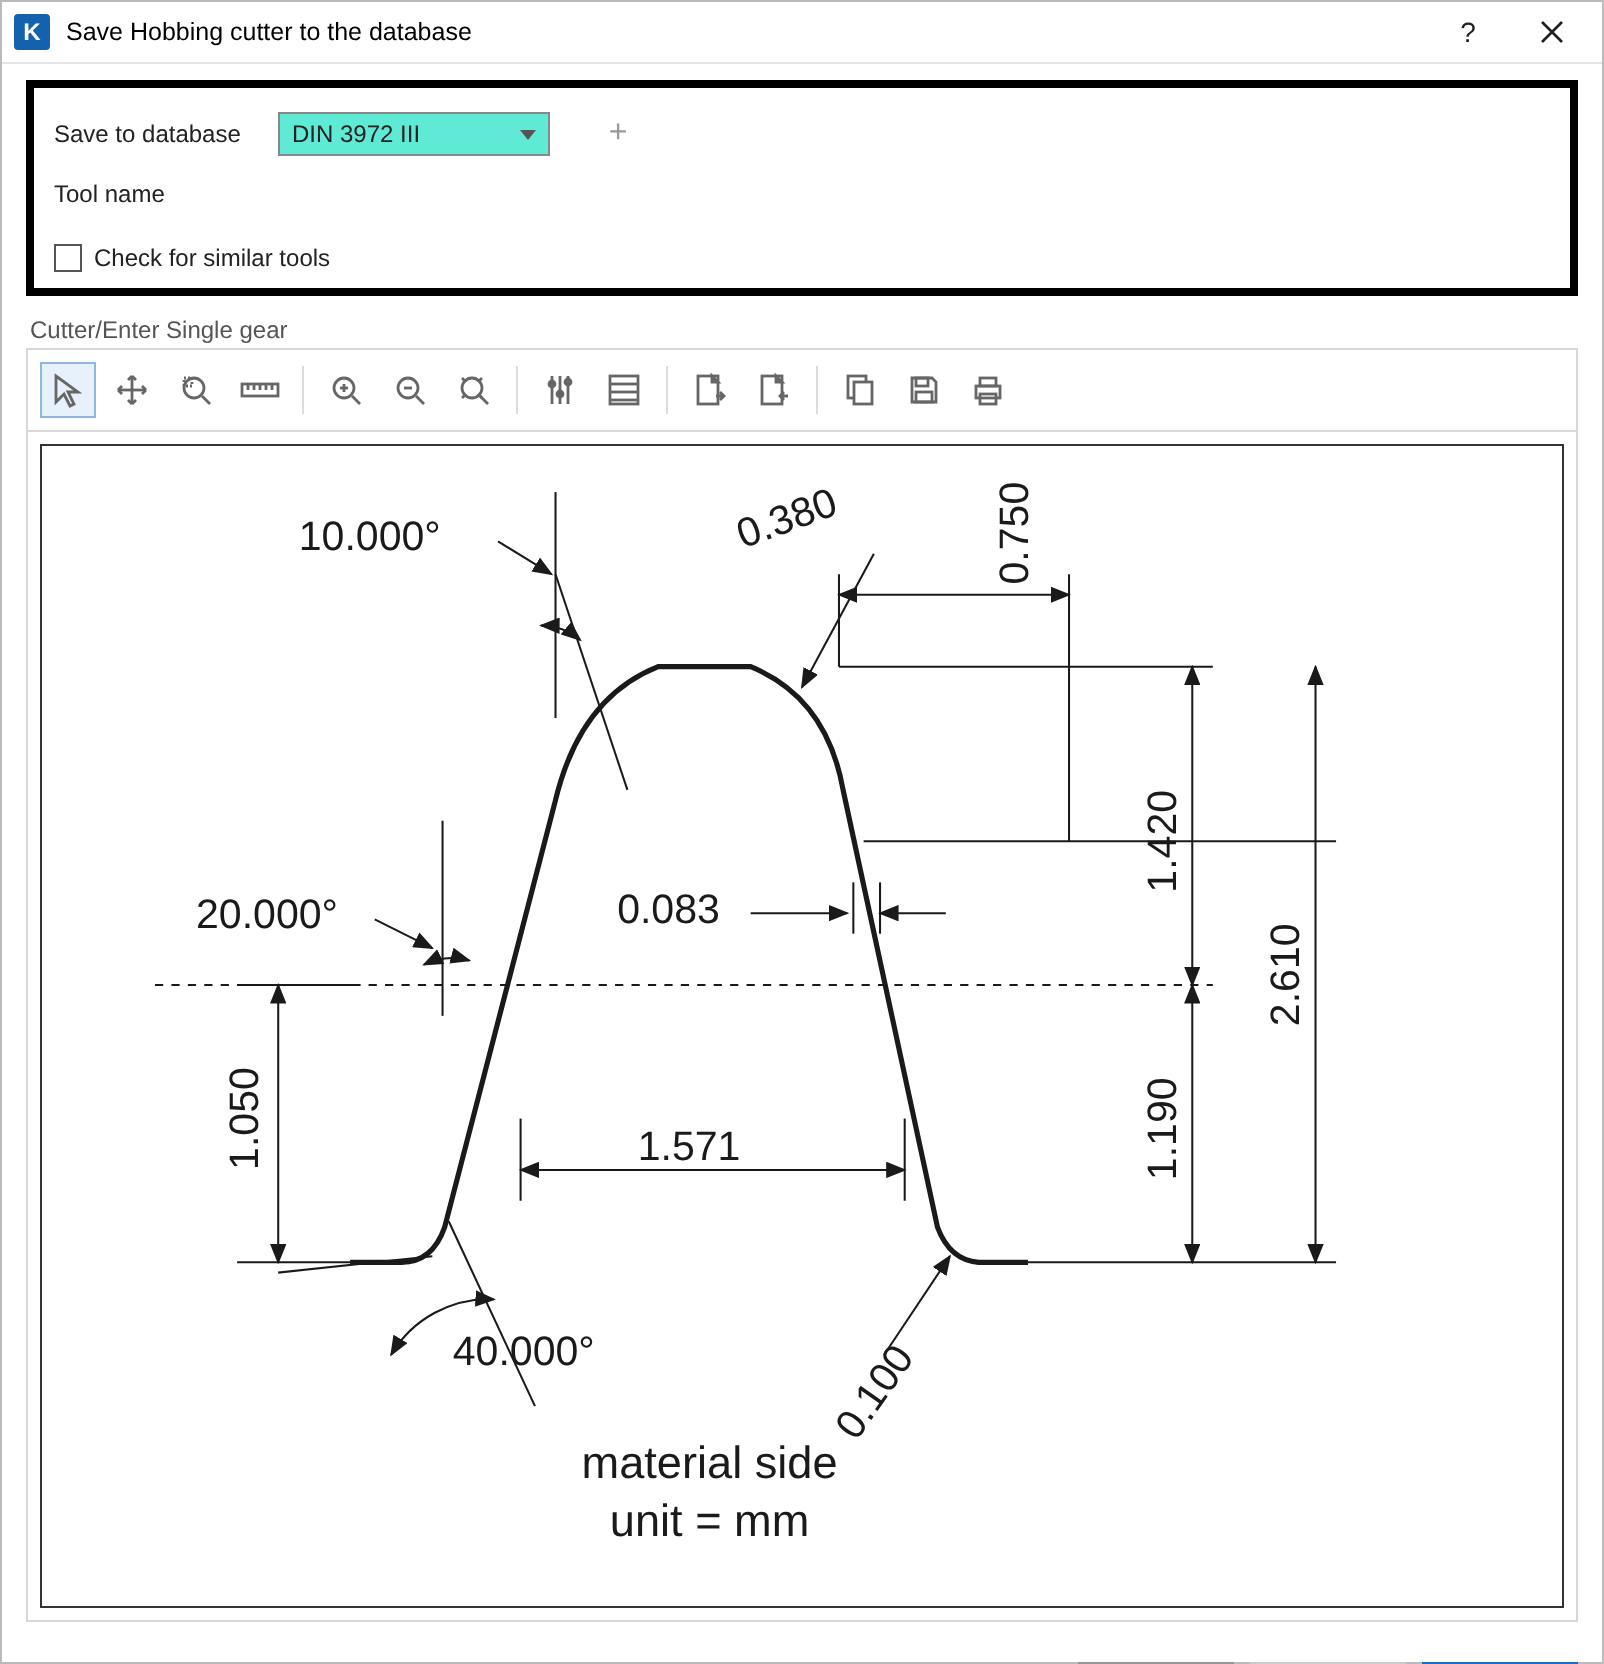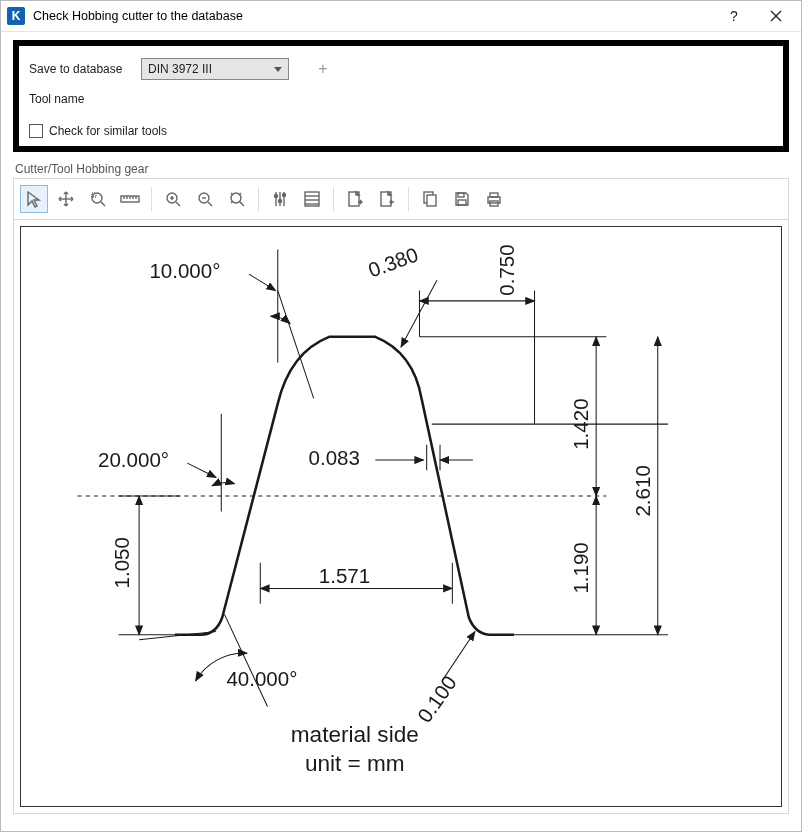--- a/index.html
+++ b/index.html
@@ -3,24 +3,24 @@
 <meta charset="utf-8">
 <style>
   * { box-sizing: border-box; font-family: "Segoe UI", Tahoma, sans-serif; }
   html, body { margin: 0; padding: 0; background: #fff; }
   .window { width: 802px; height: 832px; background: #fff; display: flex; flex-direction: column; border: 1px solid #bbb; }
   .titlebar { height: 32px; display: flex; align-items: center; padding: 0 4px 0 6px; border-bottom: 1px solid #e5e5e5; }
   .titlebar .appicon { width: 18px; height: 18px; background: #1462ad; display: flex; align-items: center; justify-content: center; color: #fff; font-weight: bold; font-size: 12px; border-radius: 2px; }
   .titlebar .title { margin-left: 8px; font-size: 12.5px; color: #000; flex: 1; }
   .titlebar .wbtn { width: 42px; height: 30px; display: flex; align-items: center; justify-content: center; color: #222; font-size: 14px; }
   .content { flex: 1; display: flex; flex-direction: column; padding: 8px 12px 10px 12px; }
-  .formgroup { border: 6px solid #000000; padding: 10px 10px 8px 10px; font-size: 12px; color: #222; }
+  .formgroup { border: 4px solid #000000; padding: 10px 10px 8px 10px; font-size: 12px; color: #222; }
   .formrow { display: flex; align-items: center; height: 26px; margin-bottom: 4px; }
   .formrow .lbl { width: 112px; color: #222; }
-  .select { position: relative; width: 148px; height: 22px; border: 1px solid #888; display: flex; align-items: center; padding: 0 20px 0 6px; background: #e5e5e5; font-size: 12px; }
+  .select { position: relative; width: 136px; height: 22px; border: 1px solid #888; display: flex; align-items: center; padding: 0 20px 0 6px; background: #5eead4; font-size: 12px; }
   .select:after { content: ""; position: absolute; right: 6px; top: 8px; border-left: 4px solid transparent; border-right: 4px solid transparent; border-top: 5px solid #555; }
   .textinput { width: 160px; height: 22px; border: 1px solid #888; padding: 0 6px; font-size: 12px; color: #333; }
   .textinput::placeholder { color: #aaa; font-style: italic; }
   .plusbtn { width: 24px; height: 22px; margin-left: 22px; display: flex; align-items: center; justify-content: center; color: #999; font-size: 16px; }
   .chkrow { display: flex; align-items: flex-end; height: 22px; margin-top: 2px; }
   .chkrow .chk { width: 14px; height: 14px; border: 1px solid #555; margin-right: 6px; }
   .grouplabel { font-size: 12px; color: #555; margin: 10px 0 2px 2px; }
   .toolbar { border: 1px solid #d8d8d8; padding: 6px 6px; display: flex; align-items: center; gap: 4px; flex-wrap: wrap; }
   .tbtn { width: 28px; height: 28px; display: flex; align-items: center; justify-content: center; color: #555; border: 1px solid transparent; }
   .tbtn svg { stroke: #666; fill: none; stroke-width: 1.4; }
@@ -40,21 +40,21 @@
   .arrowhead { fill: #1a1a1a; }
   .notetext { font-family: Arial, sans-serif; font-size: 22px; fill: #1a1a1a; }
 </style>
 </head>
 <body>
 
 <div class="window">
 
   <div class="titlebar">
     <div class="appicon">K</div>
-    <div class="title">Check Hobbing cutter to the database</div>
+    <div class="title">Save Hobbing cutter to the database</div>
     <div class="wbtn">?</div>
     <div class="wbtn">
       <svg width="12" height="12" viewBox="0 0 12 12">
           <line x1="1" y1="1" x2="11" y2="11" stroke="#222" stroke-width="1.3"></line>
           <line x1="11" y1="1" x2="1" y2="11" stroke="#222" stroke-width="1.3"></line>
         </svg>
     </div>
   </div>
 
   <div class="content">
@@ -69,21 +69,21 @@
       </div>
       <div class="formrow">
         <div class="lbl">Tool name</div>
       </div>
       <div class="chkrow">
         <div class="chk"></div>
         <span>Check for similar tools</span>
       </div>
     </div>
 
-    <div class="grouplabel">Cutter/Tool Hobbing gear</div>
+    <div class="grouplabel">Cutter/Enter Single gear</div>
 
     <div class="toolbar">
       <div class="tbtn active">
         <svg width="18" height="18" viewBox="0 0 18 18">
             <path d="M3 2 L3 15 L7 11 L10 17 L12 16 L9 10 L14 10 Z"></path>
           </svg>
       </div>
       <div class="tbtn">
         <svg width="18" height="18" viewBox="0 0 18 18">
             <line x1="9" y1="2" x2="9" y2="16"></line>

